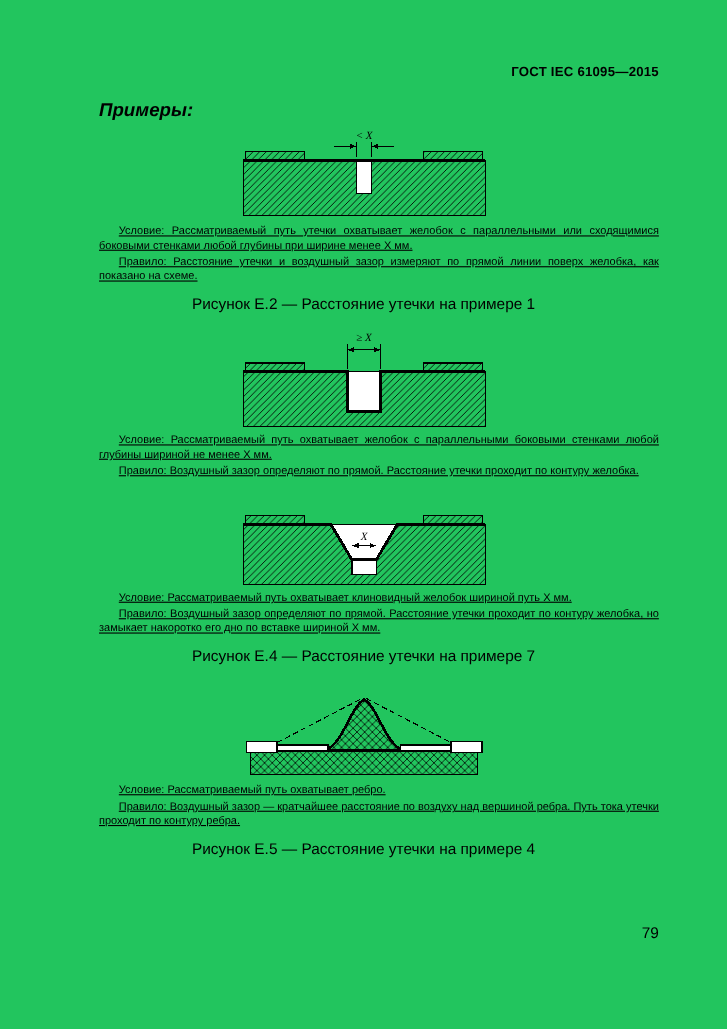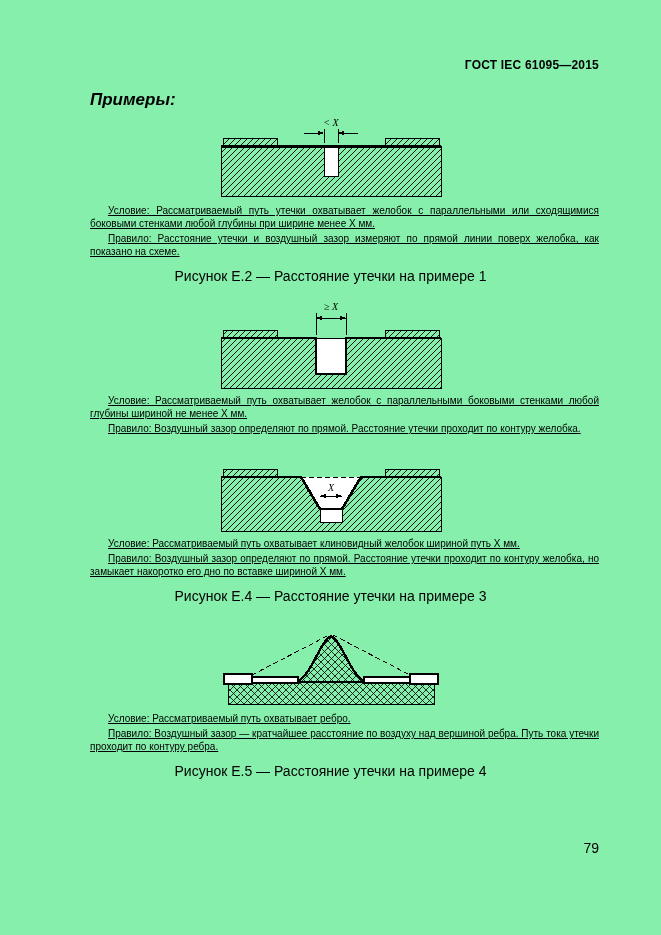--- a/index.html
+++ b/index.html
@@ -1,17 +1,17 @@
 <!DOCTYPE html>
 <html><head>
 <meta charset="utf-8">
 <style>
   html,body {margin:0; padding:0; background:#9a9a9a;}
   .page {
-    width:661px; height:935px; background:#86efac; position:relative;
+    width:661px; height:935px; background:#22c55e; position:relative;
     margin:0 auto; font-family:"Liberation Sans", sans-serif; color:#000;
     overflow:hidden;
   }
   .doc-header {
     position:absolute; top:58px; right:62px;
     font-weight:bold; font-size:12px; letter-spacing:0.2px;
   }
   .lead {
     position:absolute; top:90px; left:90px;
     font-weight:bold; font-style:italic; font-size:17px;
@@ -107,21 +107,21 @@
           <text x="115" y="52" text-anchor="middle" font-size="10" font-style="italic">X</text>
           <line x1="104" y1="57" x2="126" y2="57" stroke="#000" stroke-width="1"></line>
           <polygon points="104,57 110,54.6 110,59.4" fill="#000"></polygon>
           <polygon points="126,57 120,54.6 120,59.4" fill="#000"></polygon>
           <rect x="7" y="30" width="54" height="8" fill="url(#hatch)" stroke="#000"></rect>
           <rect x="169" y="30" width="54" height="8" fill="url(#hatch)" stroke="#000"></rect>
         </svg>
       </div>
       <p class="para">Условие: Рассматриваемый путь охватывает клиновидный желобок шириной путь X мм.</p>
       <p class="para">Правило: Воздушный зазор определяют по прямой. Расстояние утечки проходит по контуру желобка, но замыкает накоротко его дно по вставке шириной X мм.</p>
-      <p class="caption">Рисунок Е.4 — Расстояние утечки на примере 3</p>
+      <p class="caption">Рисунок Е.4 — Расстояние утечки на примере 7</p>
     </section>
 
     <section>
       <div class="fig">
         <svg width="230" height="88" viewBox="0 0 230 88">
           <rect x="12" y="62" width="206" height="22" fill="url(#net)" stroke="#000"></rect>
           <path d="M80,62 C96,56 103,22 115,16 C127,22 134,56 150,62 Z" fill="url(#net)" stroke="#000" stroke-width="2.4"></path>
           <rect x="36" y="57" width="46" height="6" fill="#fff" stroke="#000" stroke-width="1.5"></rect>
           <rect x="148" y="57" width="46" height="6" fill="#fff" stroke="#000" stroke-width="1.5"></rect>
           <rect x="8" y="54" width="28" height="10" fill="#fff" stroke="#000" stroke-width="1.4"></rect>

